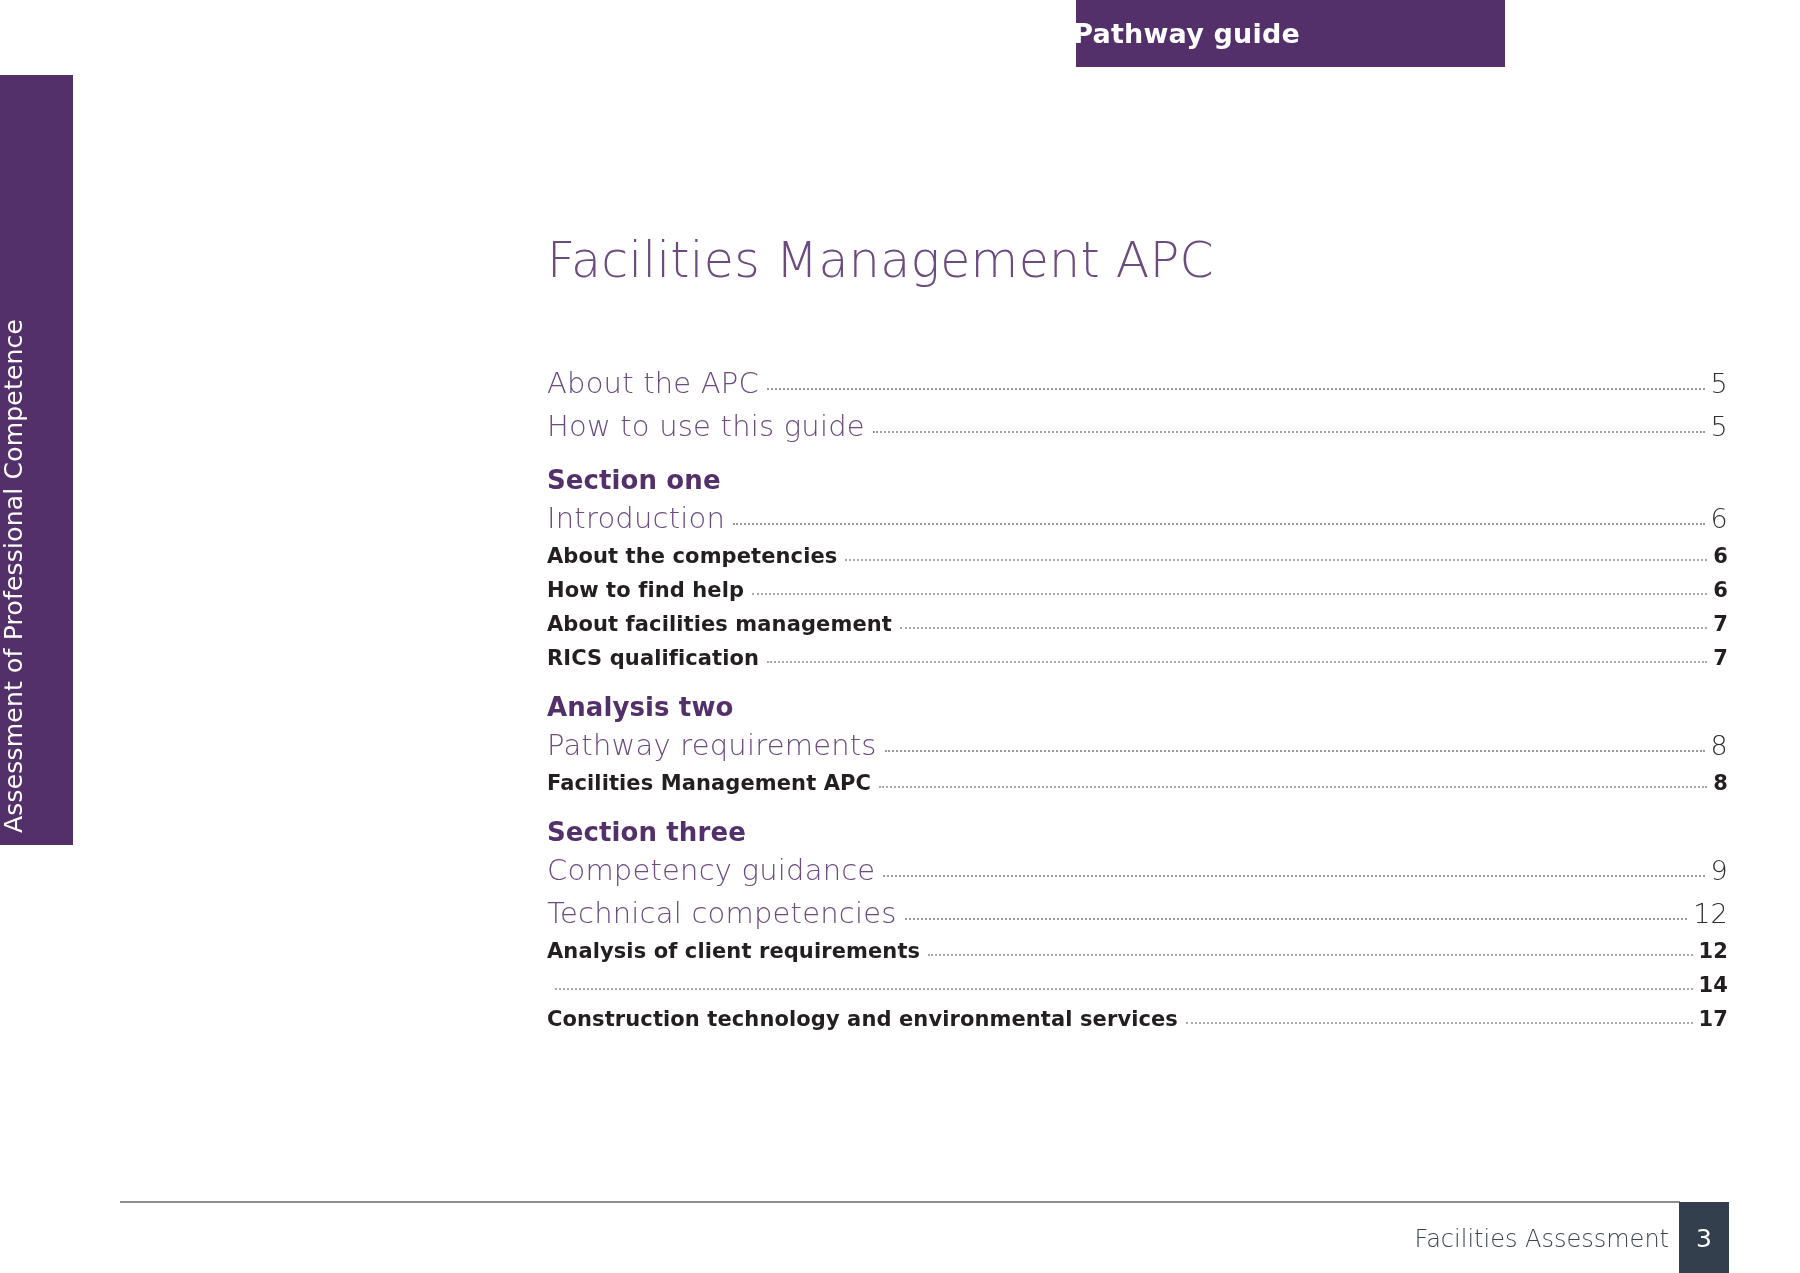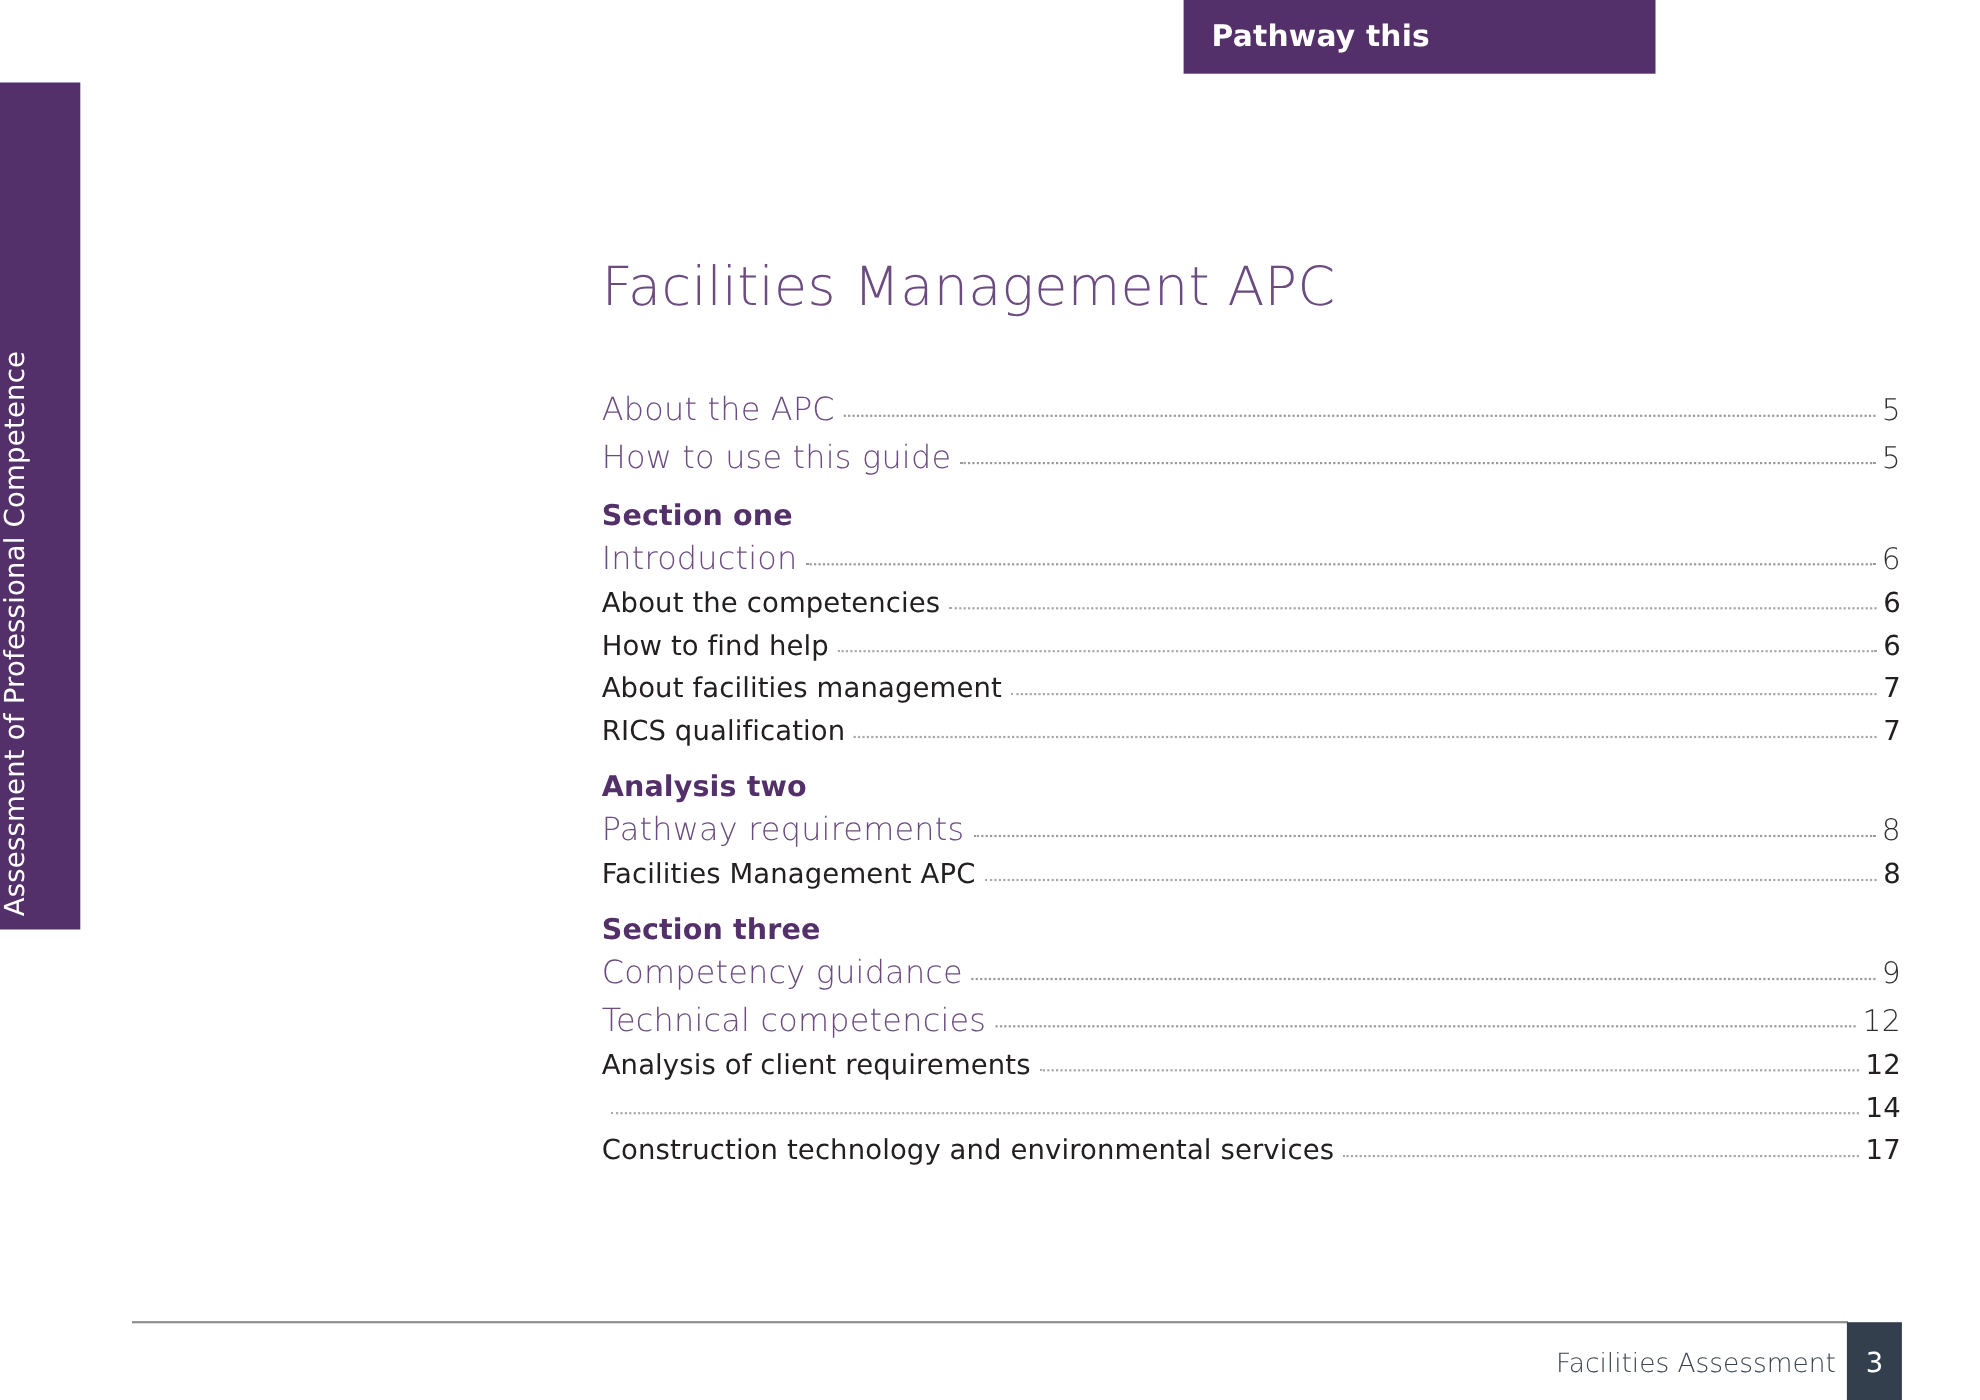--- a/index.html
+++ b/index.html
@@ -69,21 +69,21 @@
     color:#6B4B80;
     font-family:"DejaVu Sans", sans-serif;
     font-size:49px;
     font-weight:300;
     letter-spacing:0.3px;
     white-space:nowrap;
   }
 
   .toc {
     position:absolute;
-    left:0; top:355px;
+    left:0; top:366px;
     width:1181px;
   }
 
   
   .row {
     display:flex;
     align-items:baseline;
     width:100%;
   }
   .row .txt { white-space:nowrap; }
@@ -108,22 +108,22 @@
     font-weight:300;
     letter-spacing:0.2px;
   }
   .lvl-major .pg { color:#2f2f2f; font-size:27px; }
   .lvl-major { margin-bottom:9px; }
 
   
   .lvl-sub .txt,
   .lvl-sub .pg {
     color:#231f20;
-    font-size:25px;
-    font-weight:400;
+    font-size:21px;
+    font-weight:700;
     letter-spacing:0.1px;
   }
   .lvl-sub { margin-bottom:10px; }
   .lvl-sub .dots { border-bottom:2px dotted #a8a8a8; top:-2px; }
 
   
   .section-head {
     color:#53306A;
     font-family:"DejaVu Sans", sans-serif;
     font-size:26px;
@@ -166,21 +166,21 @@
     font-size:25px;
     font-weight:400;
   }
 </style>
 </head>
 <body>
 
 <div class="page">
 
   <div class="top-banner">
-    <span class="label">Pathway this</span>
+    <span class="label">Pathway guide</span>
   </div>
 
   <div class="side-tab">
     <span class="vtext">Assessment of Professional Competence</span>
   </div>
 
   <div class="content">
     <div class="doc-title">Facilities Management APC</div>
     <div class="toc" id="toc-list">
         <div class="row lvl-major">

